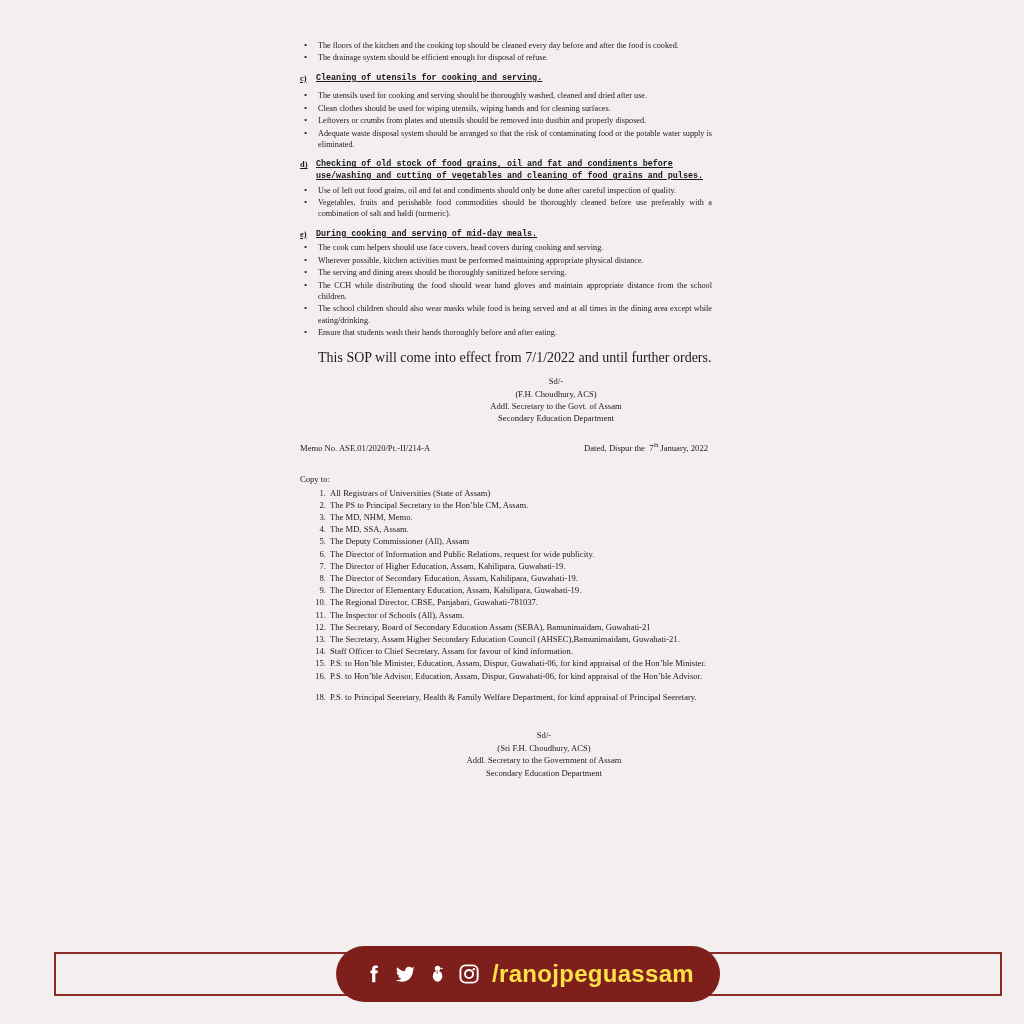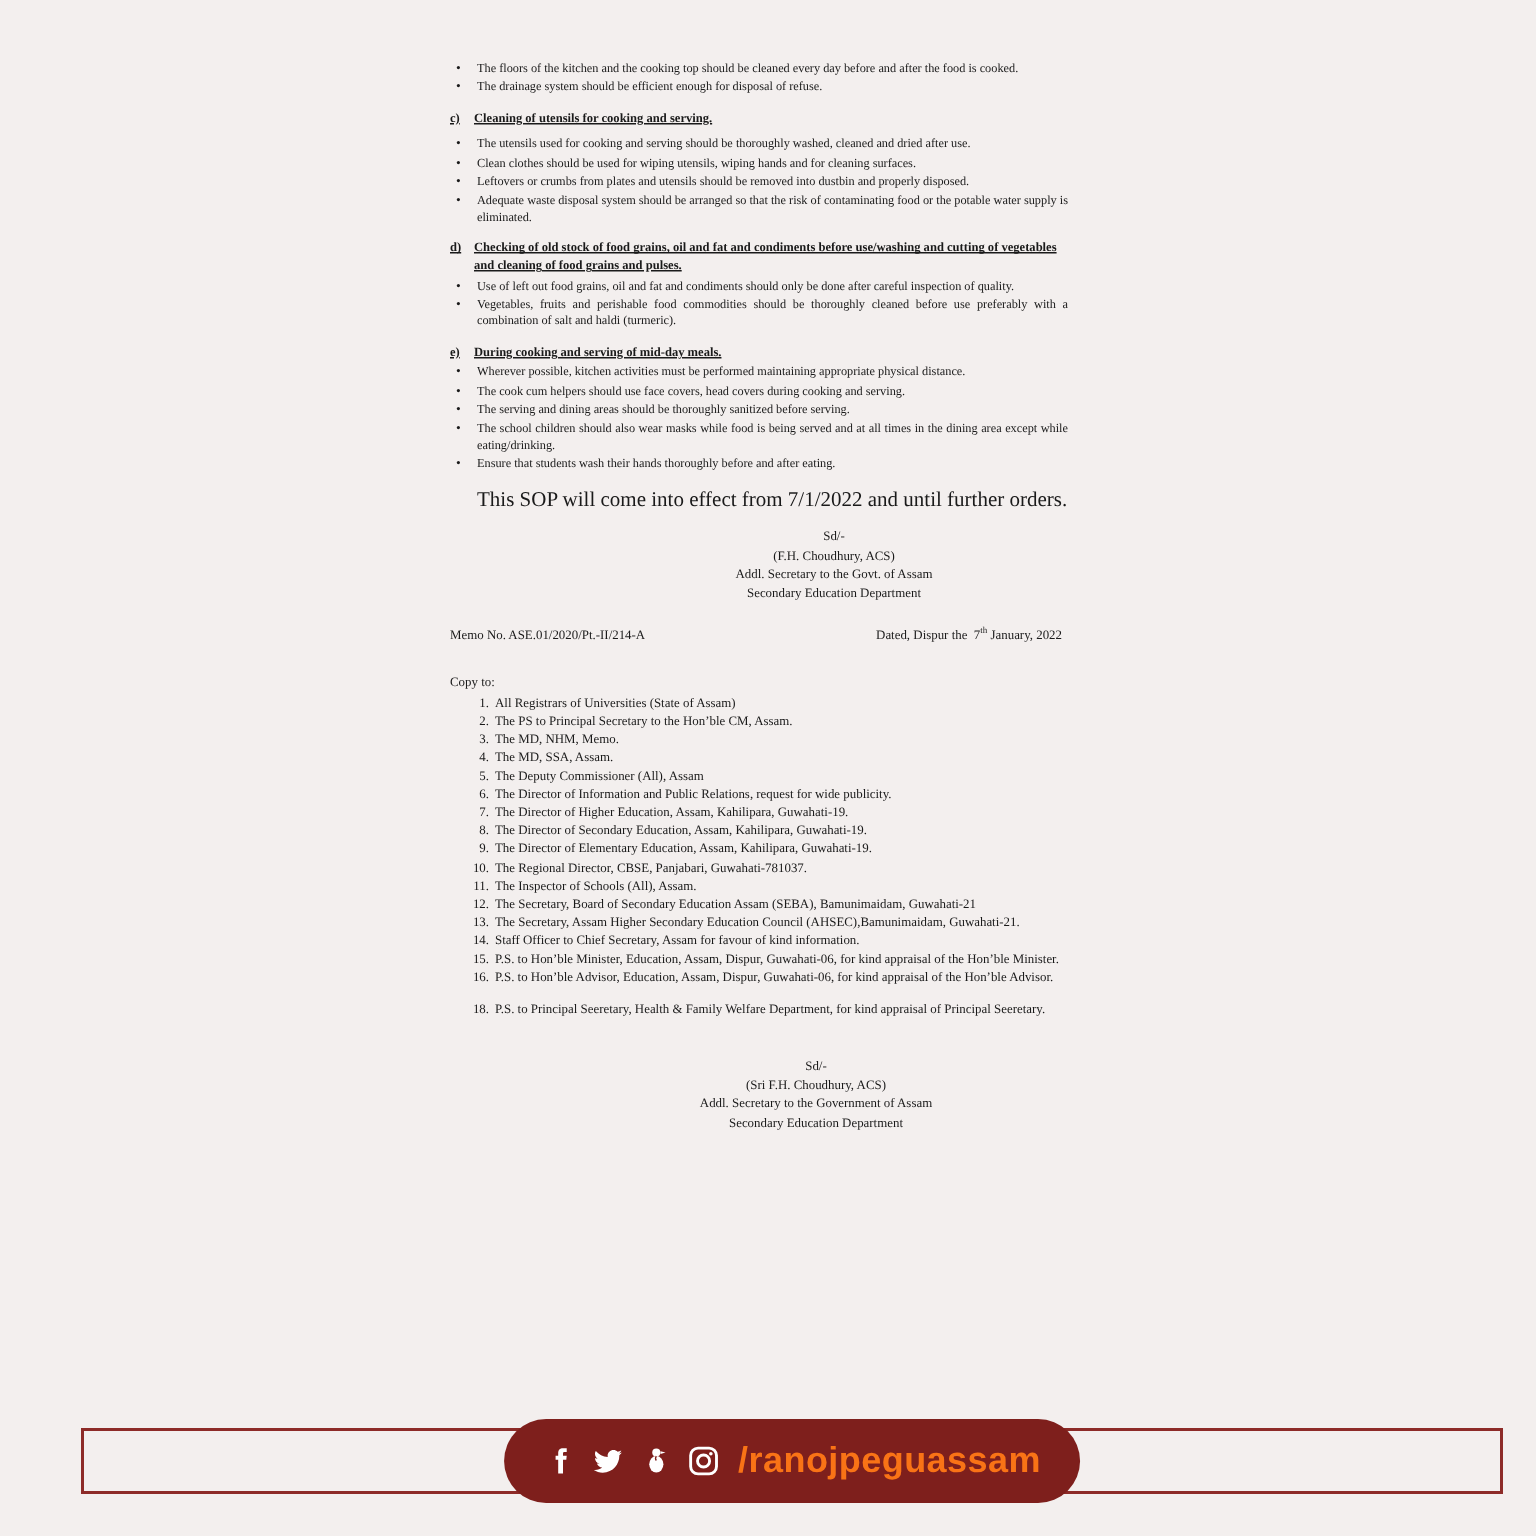--- a/index.html
+++ b/index.html
@@ -56,20 +56,21 @@
     font-weight: bold;
   }
   .sec-head .lbl {
     width: 16px;
     flex: 0 0 16px;
     text-decoration: underline;
   }
   .sec-head .txt {
     text-decoration: underline;
     flex: 1;
+    font-family: Liberation Mono, monospace;
   }
   .sec-head.tight {
     margin-bottom: 2px;
   }
   .para {
     font-size: 14px;
     line-height: 11.4px;
     margin-top: 13px;
     margin-left: 18px;
   }
@@ -170,21 +171,21 @@
     gap: 10px;
     padding: 0 26px;
     color: #ffffff;
   }
   .handle-pill svg { display: block; }
   .handle-text {
     font-family: "Liberation Sans", sans-serif;
     font-size: 24px;
     font-weight: bold;
     letter-spacing: .3px;
-    color: #f97316;
+    color: #fde047;
     margin-left: 2px;
   }
 </style>
 </head>
 <body>
 
 <div class="page">
 
   <div class="doc">
 
@@ -211,23 +212,24 @@
     <ul class="bullets">
       <li>Use of left out food grains, oil and fat and condiments should only be done after careful inspection of quality.</li>
       <li>Vegetables, fruits and perishable food commodities should be thoroughly cleaned before use preferably with a combination of salt and haldi (turmeric).</li>
     </ul>
 
     <div class="sec-head tight">
       <span class="lbl">e)</span>
       <span class="txt">During cooking and serving of mid-day meals.</span>
     </div>
     <ul class="bullets">
+      <li>The cook cum helpers should use face covers, head covers during cooking and serving.</li>
       <li>Wherever possible, kitchen activities must be performed maintaining appropriate physical distance.</li>
-      <li>The cook cum helpers should use face covers, head covers during cooking and serving.</li>
       <li>The serving and dining areas should be thoroughly sanitized before serving.</li>
+      <li>The CCH while distributing the food should wear hand gloves and maintain appropriate distance from the school children.</li>
       <li>The school children should also wear masks while food is being served and at all times in the dining area except while eating/drinking.</li>
       <li>Ensure that students wash their hands thoroughly before and after eating.</li>
     </ul>
 
     <div class="para">This SOP will come into effect from 7/1/2022 and until further orders.</div>
 
     <div class="sign-block">
       <div>Sd/-</div>
       <div>(F.H. Choudhury, ACS)</div>
       <div>Addl. Secretary to the Govt. of Assam</div>

